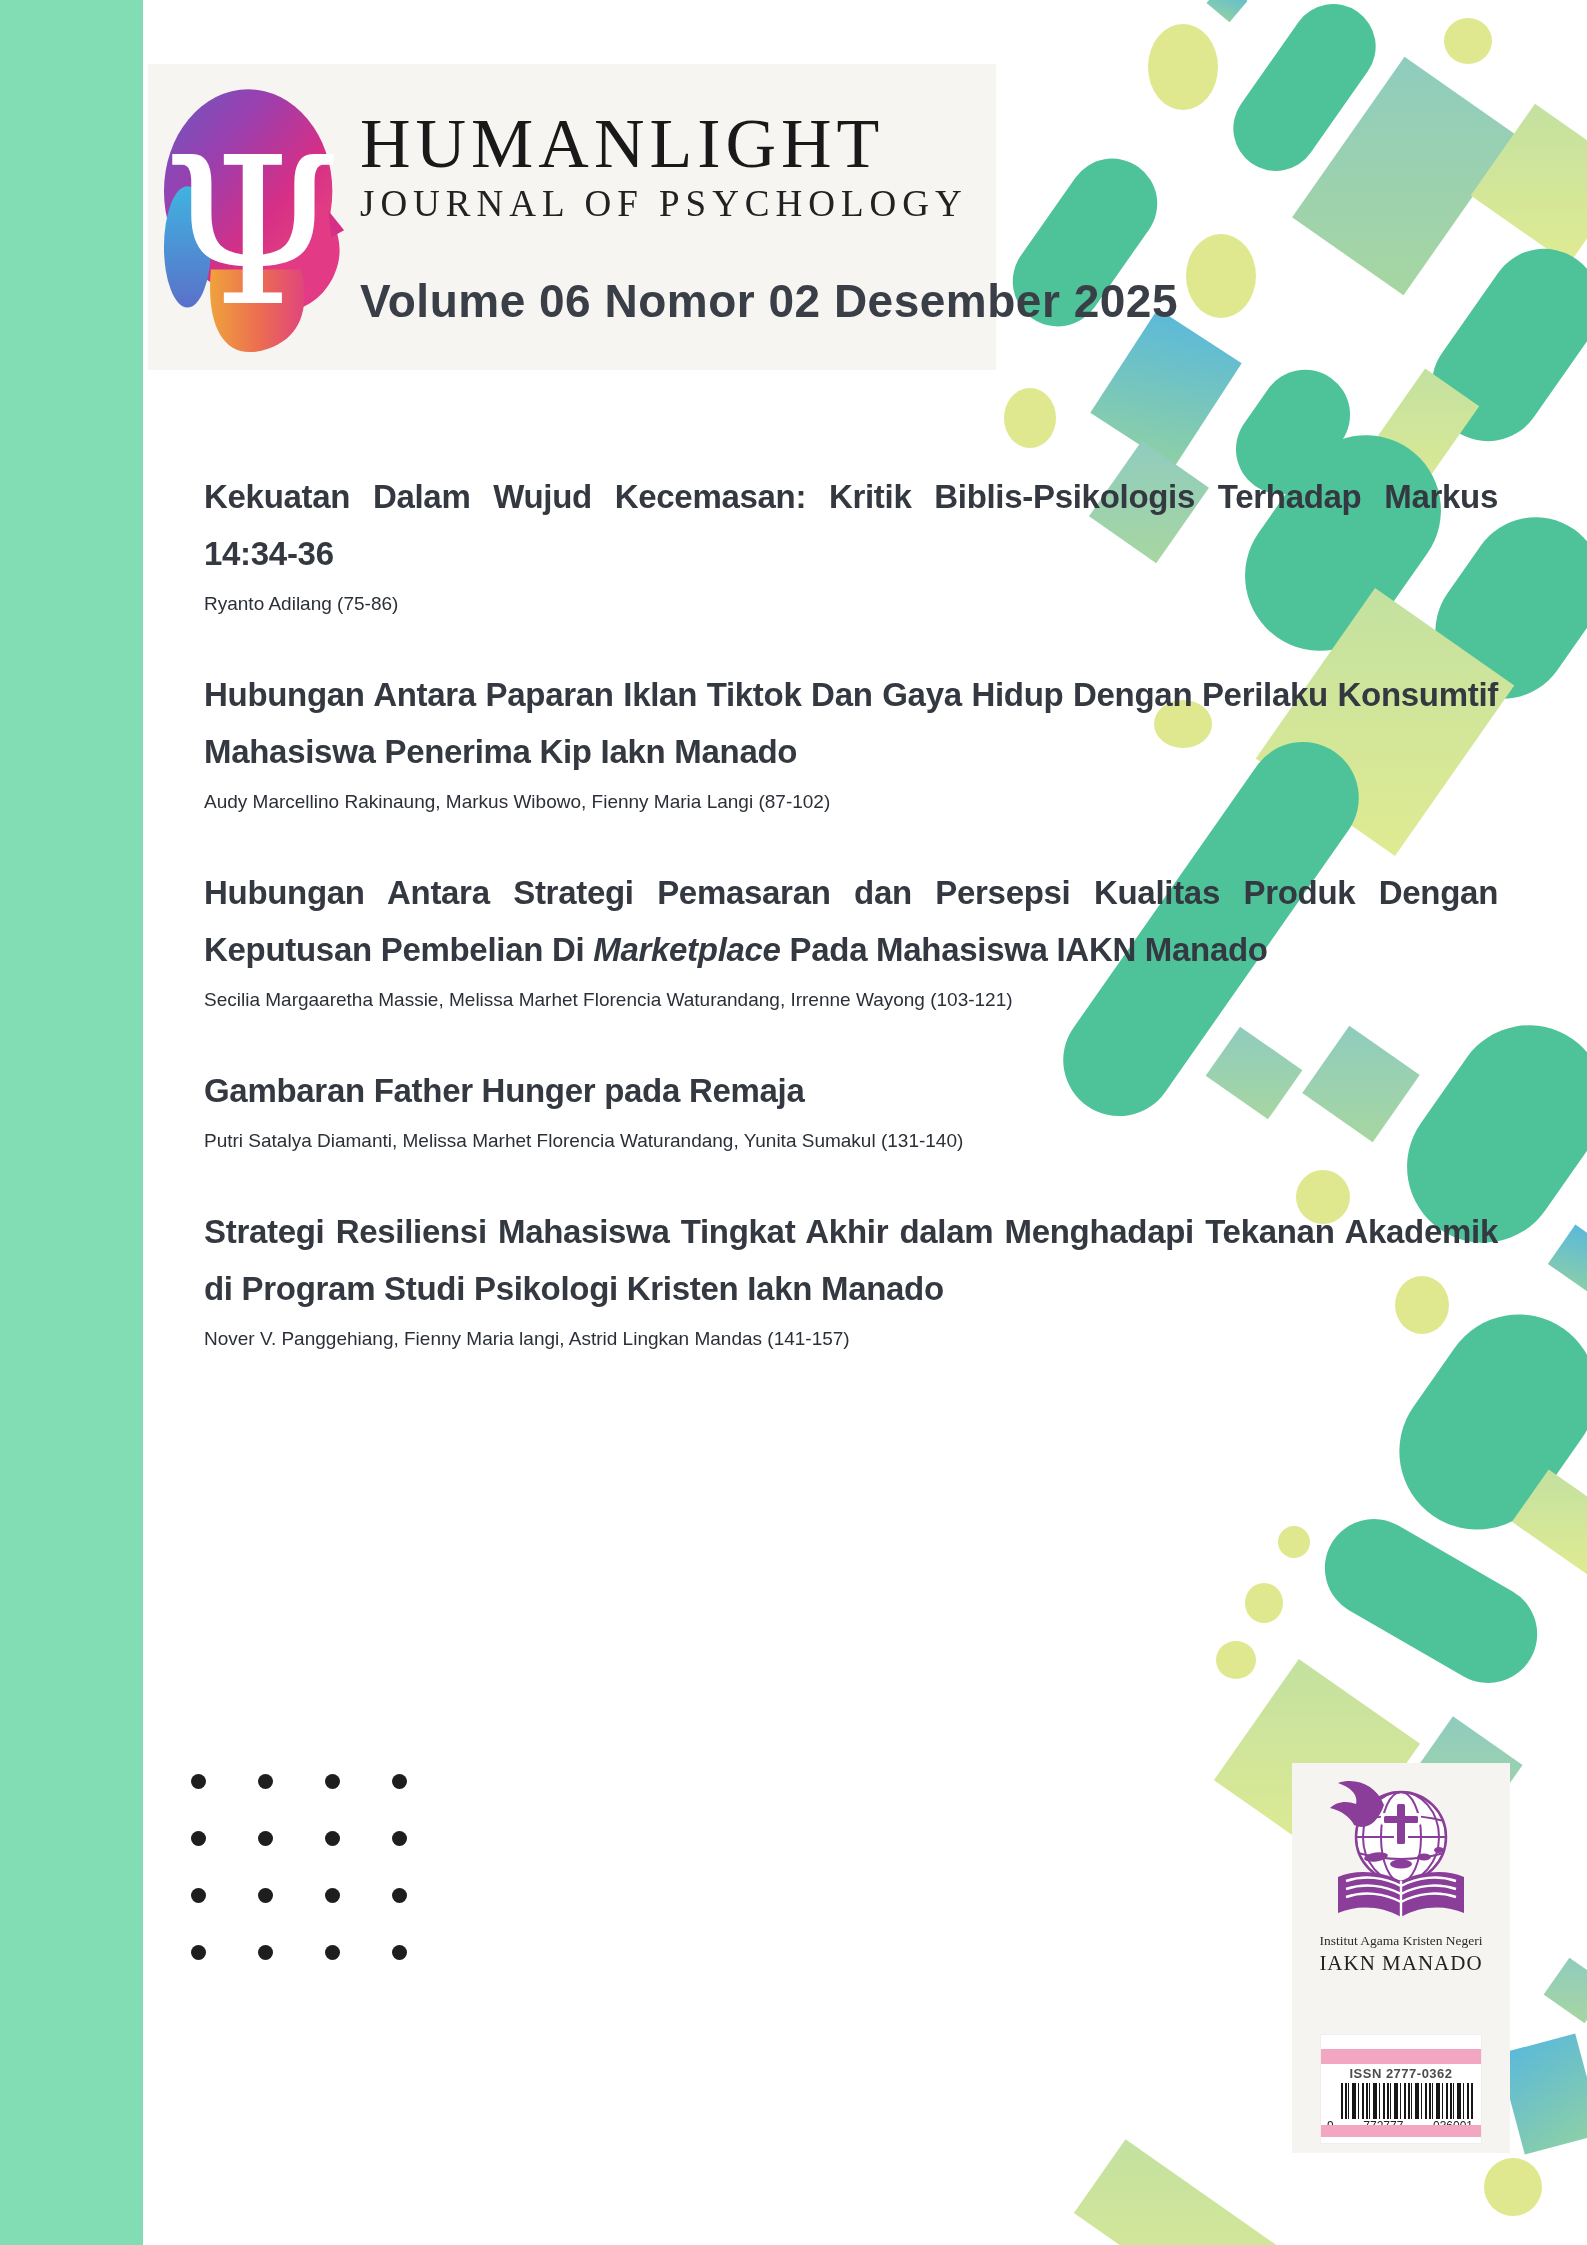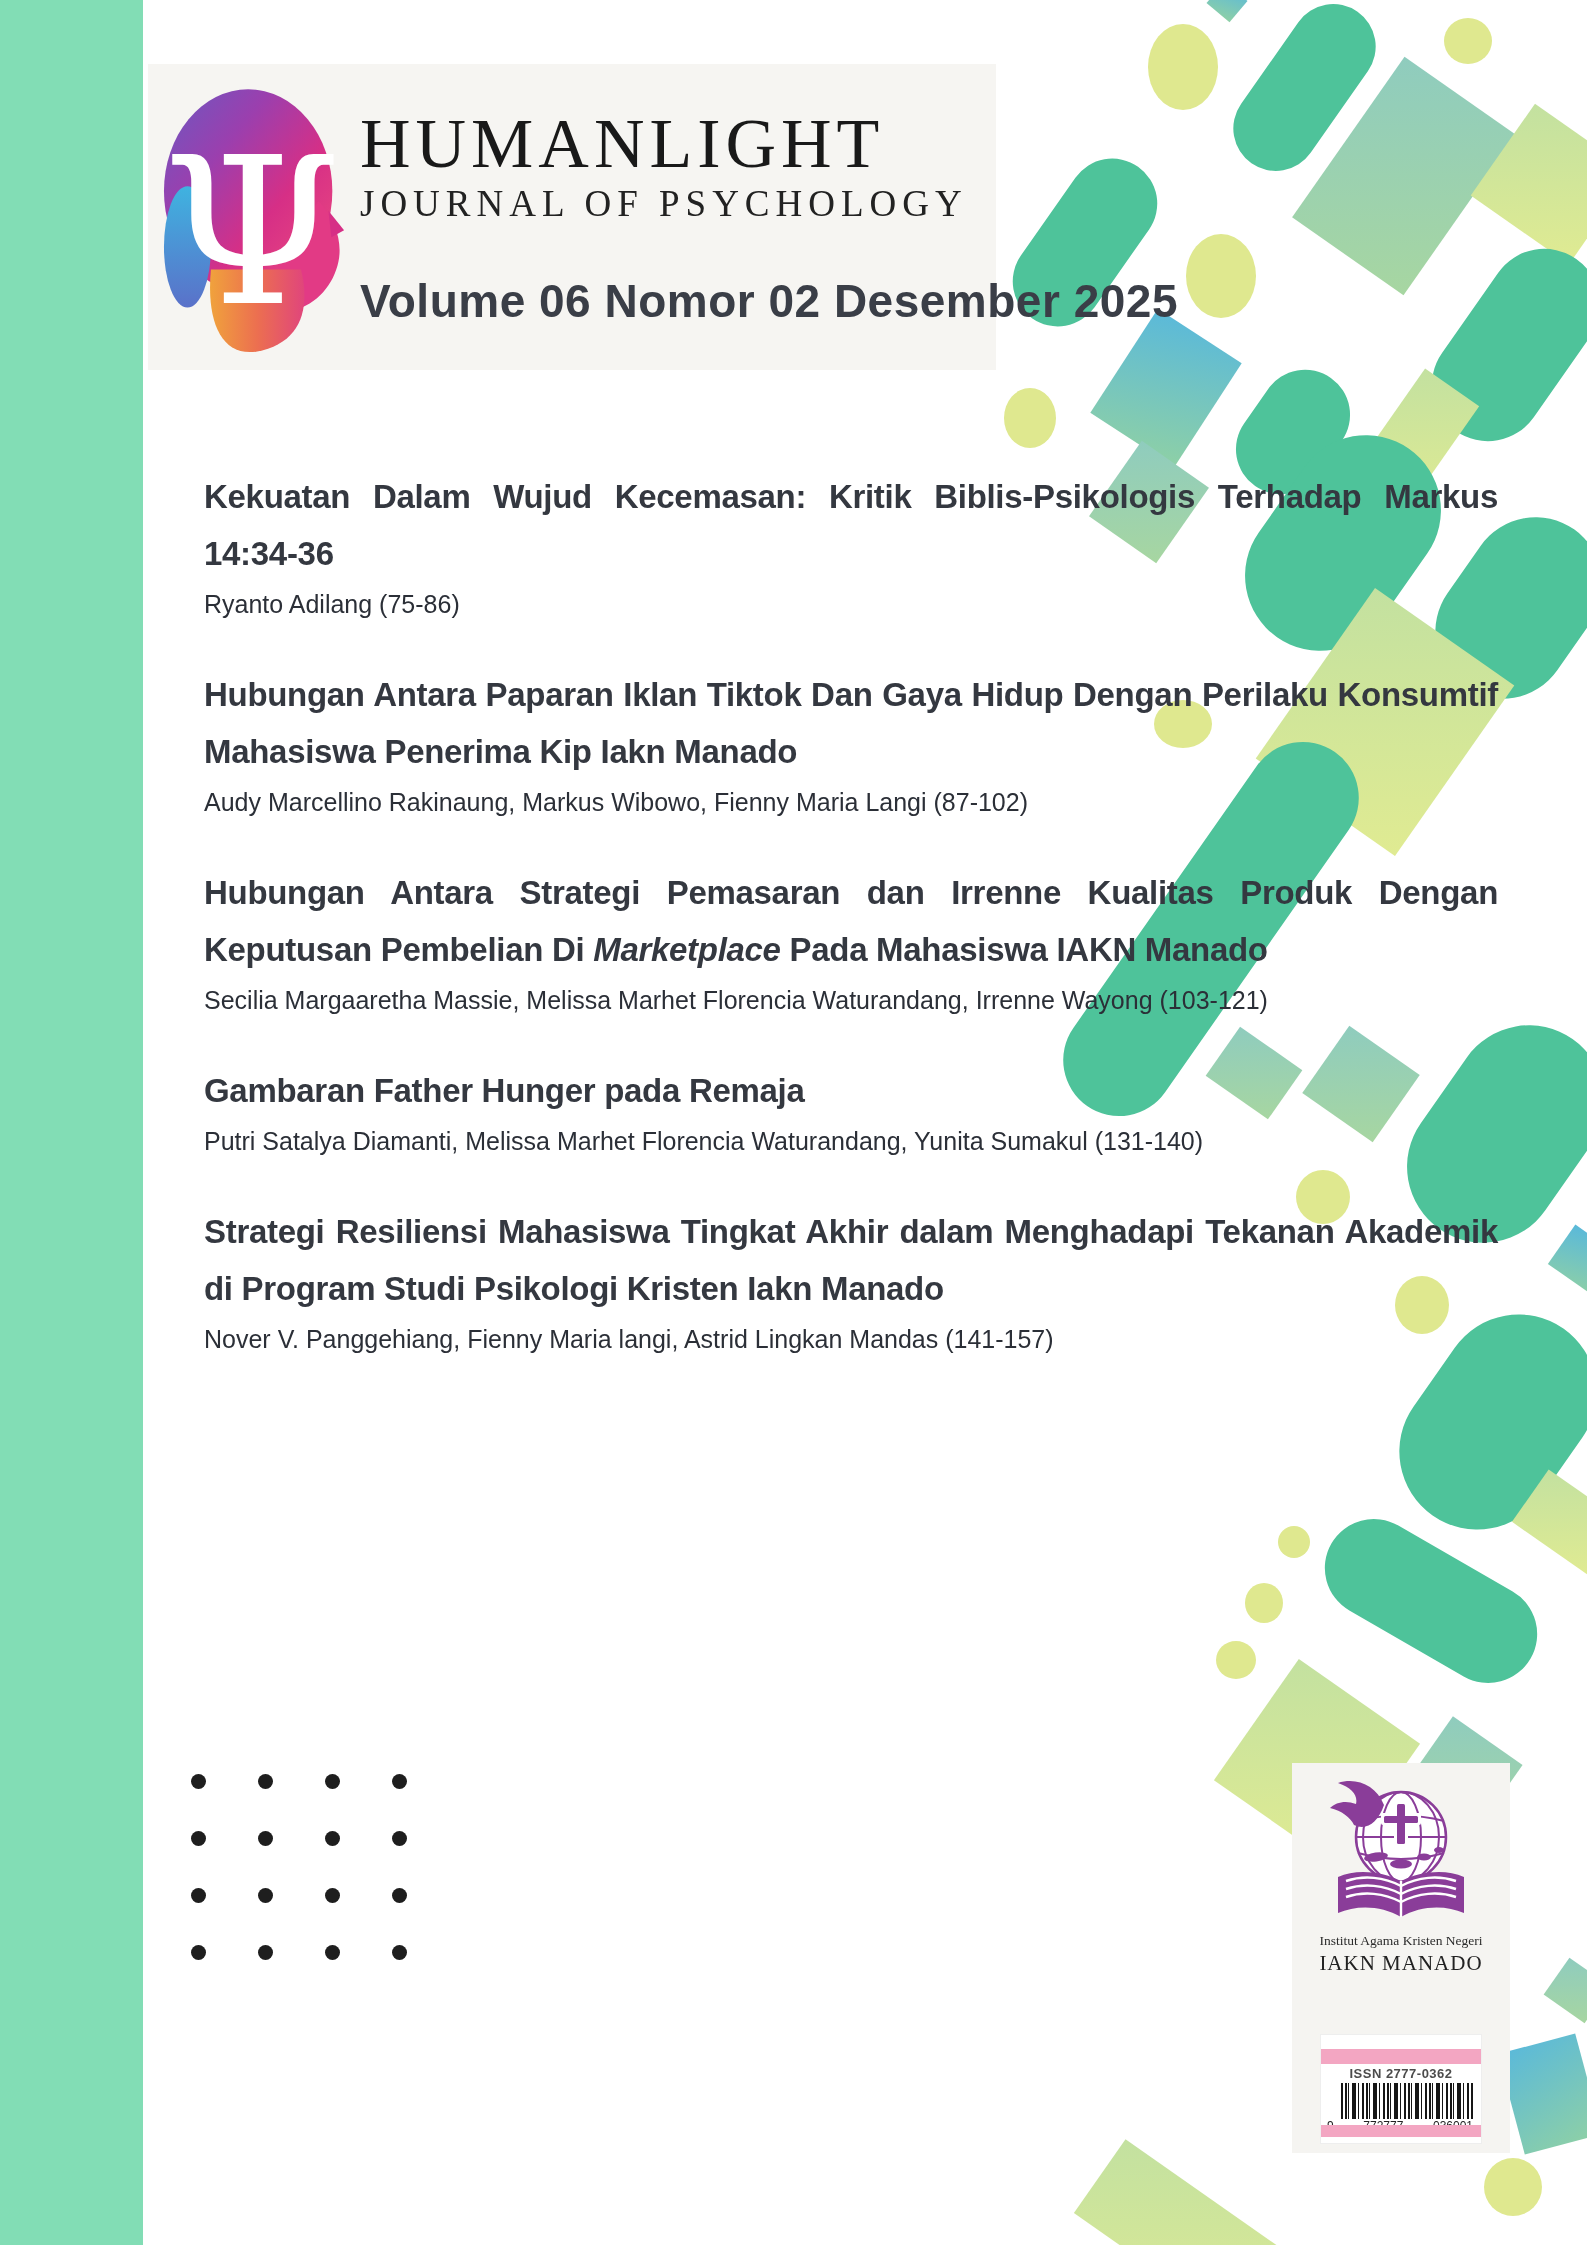--- a/index.html
+++ b/index.html
@@ -41,21 +41,21 @@
   .jedition{font-size:46px;font-weight:700;color:var(--c-edition_text,#3a3e47);
             margin-top:48px;letter-spacing:0.5px;white-space:nowrap;}
 
   
   .toc{position:absolute;left:204px;top:468px;width:1294px;z-index:4;}
   .entry{margin-bottom:44px;}
   .atitle{margin:0;font-size:33px;font-weight:700;line-height:57px;
           letter-spacing:-0.3px;color:var(--c-title_text,#343840);
           text-align:justify;text-align-last:left;}
   .atitle .ital{font-style:italic;}
-  .aauthors{margin:4px 0 0 0;font-size:25px;font-weight:400;line-height:36px;
+  .aauthors{margin:4px 0 0 0;font-size:19px;font-weight:400;line-height:36px;
             color:var(--c-author_text,#2b2f37);}
 
   
   #dots{position:absolute;left:191px;top:1774px;display:grid;z-index:4;
         grid-template-columns:repeat(4,67px);grid-auto-rows:57px;}
   #dots .d{width:15px;height:15px;border-radius:50%;background:#1e1e1e;}
 
   
   .iakncard{position:absolute;left:1292px;top:1763px;width:218px;height:390px;
             background:#f5f4f1;z-index:5;text-align:center;}
@@ -164,21 +164,21 @@
   <main class="toc">
     <article class="entry">
       <h2 class="atitle">Kekuatan Dalam Wujud Kecemasan: Kritik Biblis-Psikologis Terhadap Markus 14:34-36</h2>
       <p class="aauthors">Ryanto Adilang (75-86)</p>
     </article>
     <article class="entry">
       <h2 class="atitle">Hubungan Antara Paparan Iklan Tiktok Dan Gaya Hidup Dengan Perilaku Konsumtif Mahasiswa Penerima Kip Iakn Manado</h2>
       <p class="aauthors">Audy Marcellino Rakinaung, Markus Wibowo, Fienny Maria Langi (87-102)</p>
     </article>
     <article class="entry">
-      <h2 class="atitle"><span>Hubungan Antara Strategi Pemasaran dan Irrenne Kualitas Produk Dengan Keputusan Pembelian Di </span><span class="ital">Marketplace</span><span> Pada Mahasiswa IAKN Manado</span></h2>
+      <h2 class="atitle"><span>Hubungan Antara Strategi Pemasaran dan Persepsi Kualitas Produk Dengan Keputusan Pembelian Di </span><span class="ital">Marketplace</span><span> Pada Mahasiswa IAKN Manado</span></h2>
       <p class="aauthors">Secilia Margaaretha Massie, Melissa Marhet Florencia Waturandang, Irrenne Wayong (103-121)</p>
     </article>
     <article class="entry">
     </article>
     <article class="entry">
       <h2 class="atitle">Gambaran Father Hunger pada Remaja</h2>
       <p class="aauthors">Putri Satalya Diamanti, Melissa Marhet Florencia Waturandang, Yunita Sumakul (131-140)</p>
     </article>
     <article class="entry">
       <h2 class="atitle">Strategi Resiliensi Mahasiswa Tingkat Akhir dalam Menghadapi Tekanan Akademik di Program Studi Psikologi Kristen Iakn Manado</h2>

